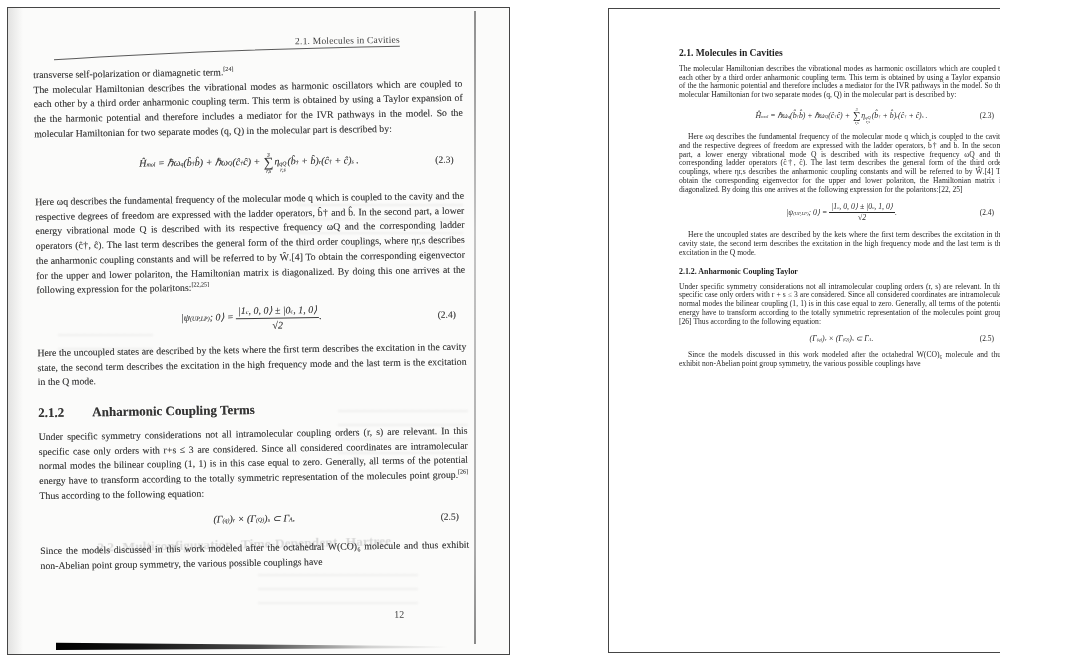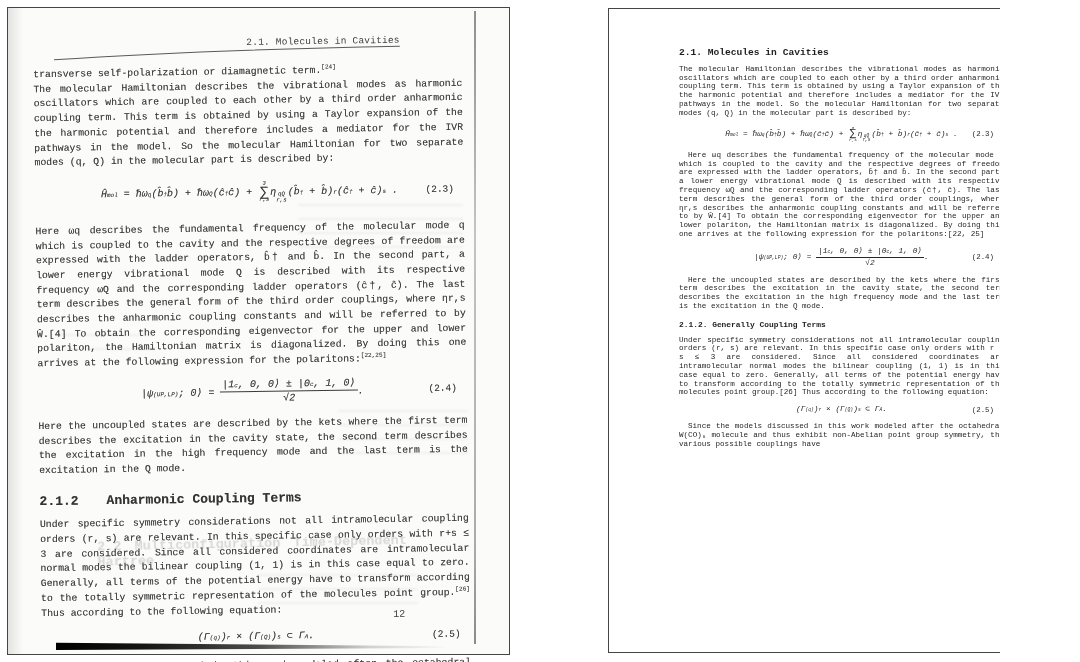--- a/index.html
+++ b/index.html
@@ -1,17 +1,17 @@
 <!DOCTYPE html>
 <html><head>
 <meta charset="utf-8">
 <style>
   html,body{margin:0;padding:0;background:#ffffff;}
   .canvas{position:relative;width:1000px;height:662px;overflow:hidden;
-          font-family:Liberation Mono, monospace;background:#ffffff;}
+          font-family:Liberation Serif, serif;background:#ffffff;}
 
   
   .page{position:absolute;background:#fff;border:1.5px solid #454545;box-sizing:border-box;}
   .scan-page{left:7px;top:7px;width:503px;height:648px;background:#fbfbfa;}
   .clean-page{left:608px;top:8px;width:462px;height:645px;background:#ffffff;}
 
   
   .scan-rot{position:absolute;inset:0;transform:rotate(-0.85deg);transform-origin:240px 320px;}
   .run-header{position:absolute;top:29px;left:24px;width:372px;text-align:right;
               font-size:9.5px;color:#3f3f3f;letter-spacing:.2px;}
@@ -155,21 +155,21 @@
 
       <p class="indent gap">Here ωq describes the fundamental frequency of the molecular mode q which is coupled to the cavity and the respective degrees of freedom are expressed with the ladder operators, b̂† and b̂. In the second part, a lower energy vibrational mode Q is described with its respective frequency ωQ and the corresponding ladder operators (ĉ†, ĉ). The last term describes the general form of the third order couplings, where ηr,s describes the anharmonic coupling constants and will be referred to by Ŵ.[4] To obtain the corresponding eigenvector for the upper and lower polariton, the Hamiltonian matrix is diagonalized. By doing this one arrives at the following expression for the polaritons:[22, 25]</p>
 
       <div class="eq">
         <span class="eq-math"><span>|ψ</span><sub>(UP,LP)</sub><span>; 0⟩ = </span><span class="frac"><span class="num"><span>|1</span><sub>c</sub><span>, 0, 0⟩ ± |0</span><sub>c</sub><span>, 1, 0⟩</span></span><span class="den">√2</span></span><span>.</span></span>
         <span class="eq-label">(2.4)</span>
       </div>
 
       <p class="indent gap">Here the uncoupled states are described by the kets where the first term describes the excitation in the cavity state, the second term describes the excitation in the high frequency mode and the last term is the excitation in the Q mode.</p>
 
-      <h3 class="clean-h3">2.1.2. Generally Coupling Terms</h3>
+      <h3 class="clean-h3">2.1.2. Anharmonic Coupling Taylor</h3>
 
       <p>Under specific symmetry considerations not all intramolecular coupling orders (r, s) are relevant. In this specific case only orders with r + s ≤ 3 are considered. Since all considered coordinates are intramolecular normal modes the bilinear coupling (1, 1) is in this case equal to zero. Generally, all terms of the potential energy have to transform according to the totally symmetric representation of the molecules point group.[26] Thus according to the following equation:</p>
 
       <div class="eq">
         <span class="eq-math"><span>(Γ</span><sup>(q)</sup><span>)</span><sup>r</sup><span> × </span><span>(Γ</span><sup>(Q)</sup><span>)</span><sup>s</sup><span> ⊂ Γ</span><sub>A</sub><span>.</span></span>
         <span class="eq-label">(2.5)</span>
       </div>
 
       <p class="indent gap">Since the models discussed in this work modeled after the octahedral W(CO)₆ molecule and thus exhibit non-Abelian point group symmetry, the various possible couplings have</p>
     </div>

